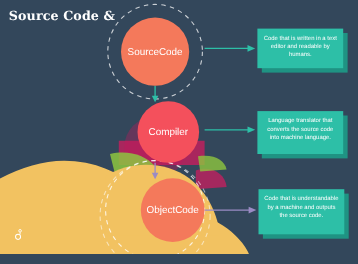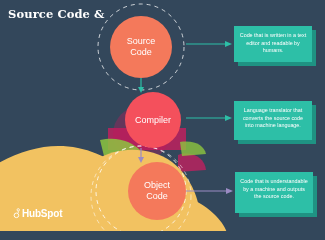--- a/index.html
+++ b/index.html
@@ -23,21 +23,21 @@
     line-height:13.5px;
     color:#ffffff;
     letter-spacing:0.1px;
     z-index:12;
   }
 
   
   .node {
     position:absolute;
     border-radius:50%;
-    display:flex; flex-direction:column;
+    display:flex; flex-direction:row;
     align-items:center; justify-content:center;
     color:#ffffff;
     font-size:9px;
     line-height:11px;
     text-align:center;
     z-index:9;
   }
   .node span { display:block; }
 
   #node-source  { left:110px; top:16px;  width:62px; height:62px; background:#f4795b; }
@@ -178,16 +178,15 @@
   <div class="info" id="info-3">
     <span>Code that is understandable by a machine and outputs the source code.</span>
   </div>
 
   <div id="logo">
     <svg width="11" height="11" viewBox="0 0 24 24" style="margin-right:1px;">
       <circle cx="18" cy="4" r="2.6" fill="none" stroke="#ffffff" stroke-width="1.8"></circle>
       <line x1="18" y1="7" x2="18" y2="11" stroke="#ffffff" stroke-width="1.8"></line>
       <circle cx="14" cy="16" r="5" fill="none" stroke="#ffffff" stroke-width="2"></circle>
     </svg>
-    <span>HubSpot</span>
   </div>
 
 </div>
 
 </body></html>

